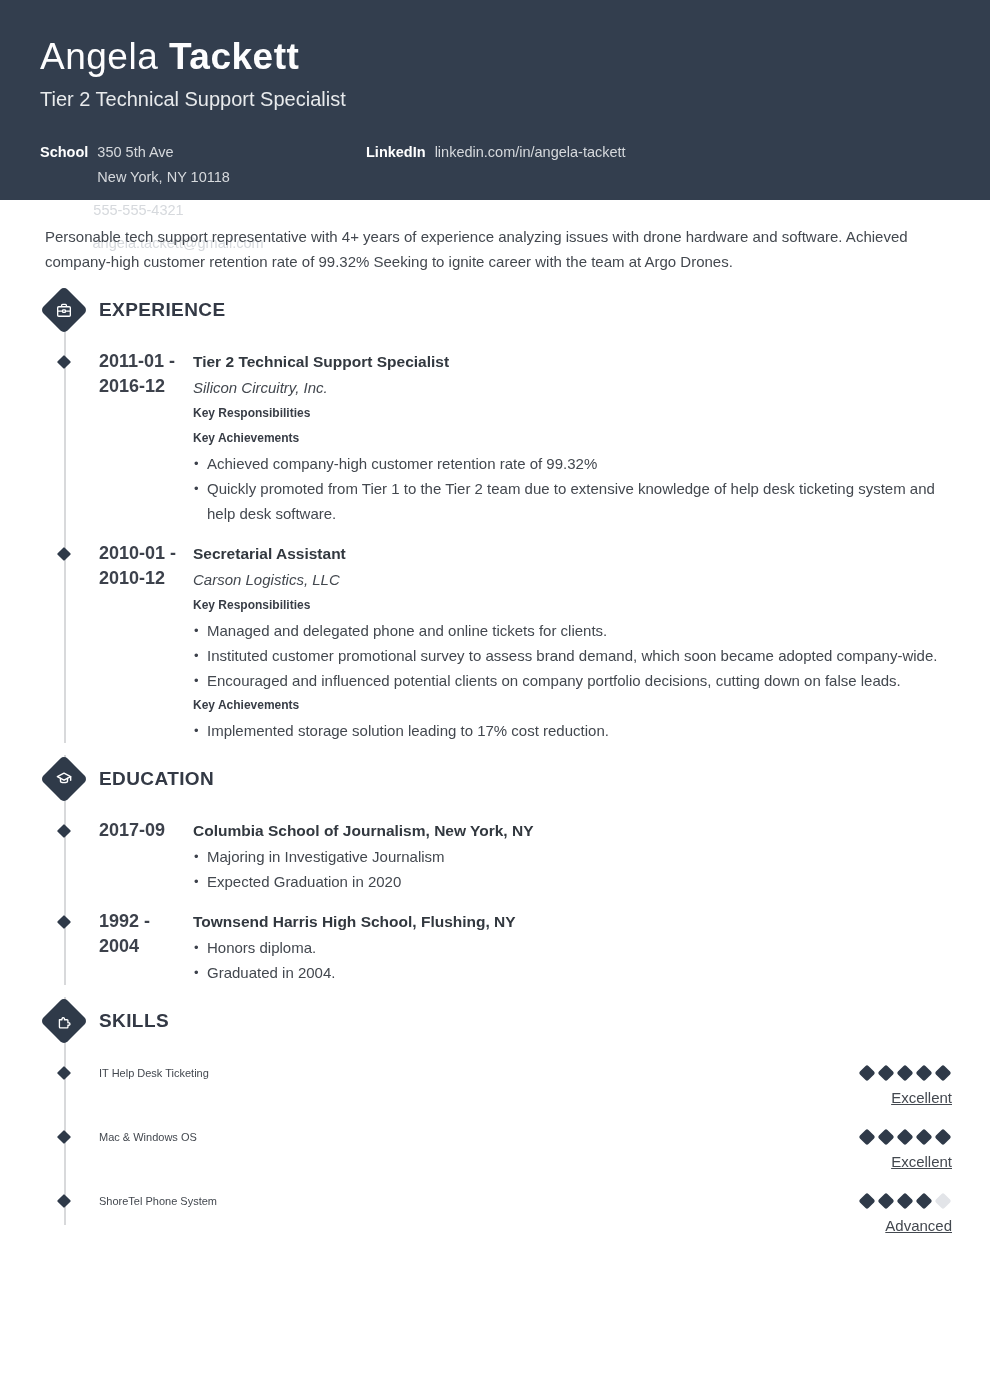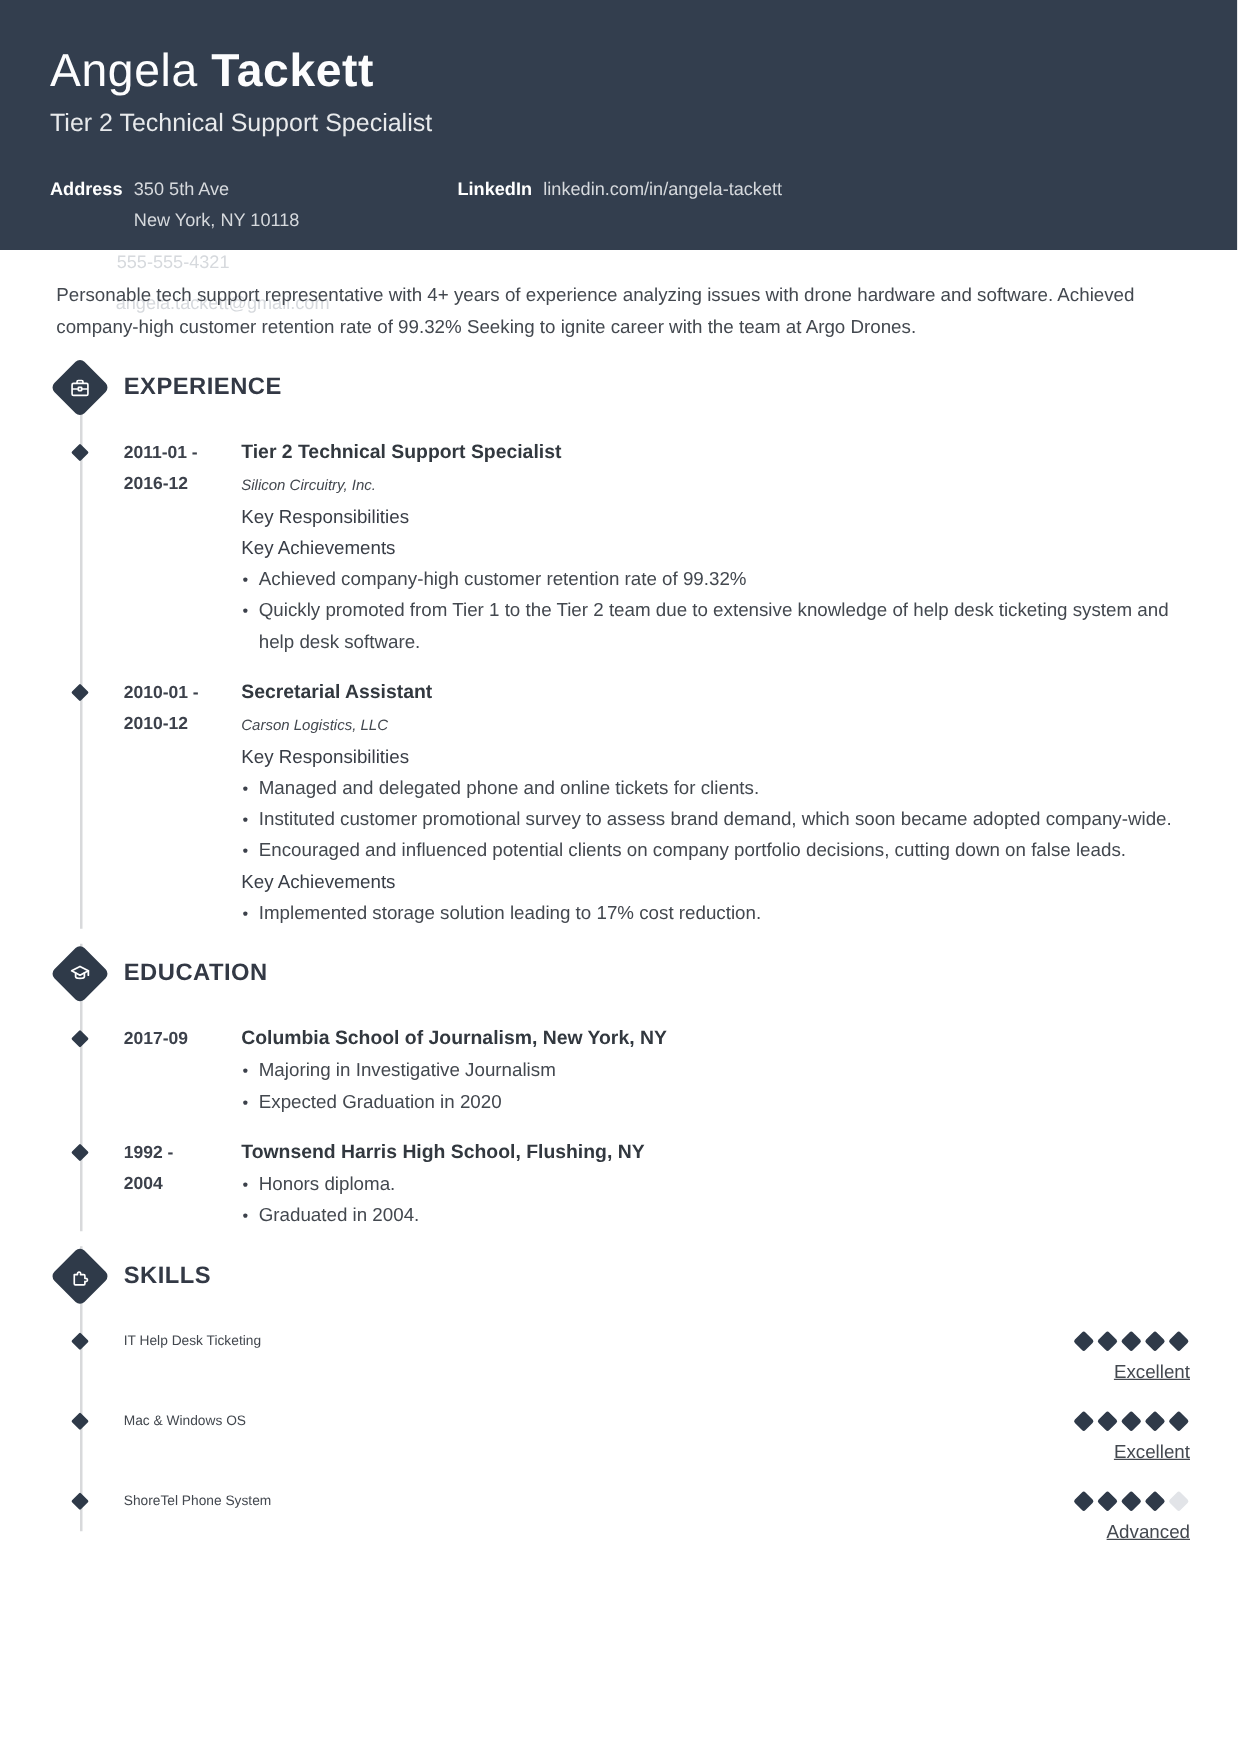--- a/index.html
+++ b/index.html
@@ -127,41 +127,41 @@
   .bullet-diamond{
     display:block;
     width:10px;height:10px;
     margin:8px 0 0 14px;
     background:var(--accent);
     border-radius:1px;
     transform:rotate(45deg);
     position:relative;z-index:1;
   }
   .dates{
-    font-size:14px;
+    font-size:18px;
     font-weight:700;
     color:#3c414b;
     line-height:25px;
   }
   .entry-body{padding-right:0;}
   .entry-title{
     font-size:15.5px;
     font-weight:700;
     color:#32383f;
     line-height:26px;
   }
   .company{
+    font-size:15px;
+    font-style:italic;
+    color:var(--text);
+    line-height:26px;
+  }
+  .group-heading{
     font-size:12px;
-    font-style:italic;
-    color:var(--text);
-    line-height:26px;
-  }
-  .group-heading{
-    font-size:15px;
-    font-weight:400;
+    font-weight:700;
     color:#383d46;
     line-height:25px;
   }
   ul.bullets{list-style:none;}
   ul.bullets li{
     position:relative;
     padding-left:14px;
     font-size:15px;
     line-height:25px;
     color:var(--text);
@@ -213,21 +213,21 @@
 
 <div class="page">
 
   <header>
     <h1 class="name"><span>Angela</span>&nbsp;<span class="last">Tackett</span></h1>
     <div class="job-title">Tier 2 Technical Support Specialist</div>
 
     <div class="contact">
       <div class="contact-col left">
         <div class="contact-row">
-          <span class="contact-label">Address</span>
+          <span class="contact-label">School</span>
           <span class="contact-value addr-lines">
             <span>350 5th Ave</span>
             <span>New York, NY 10118</span>
           </span>
         </div>
         <div class="contact-row">
           <span class="contact-label">Phone</span>
           <span class="contact-value">555-555-4321</span>
         </div>
         <div class="contact-row">

